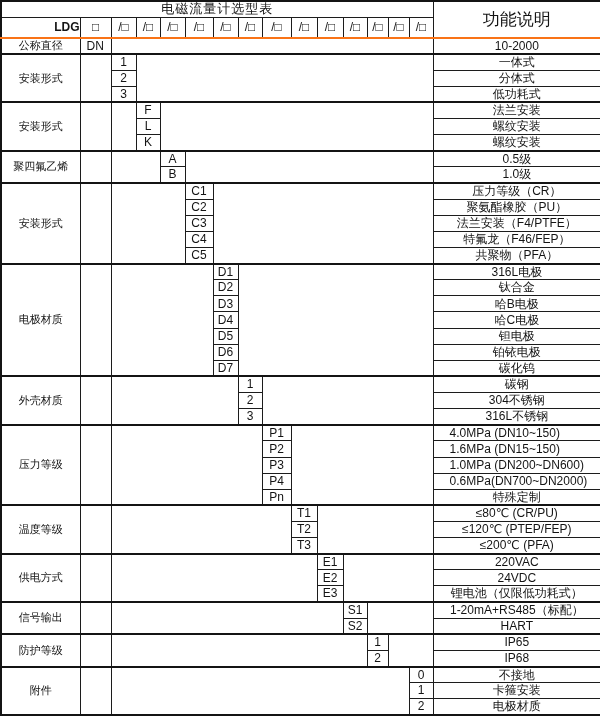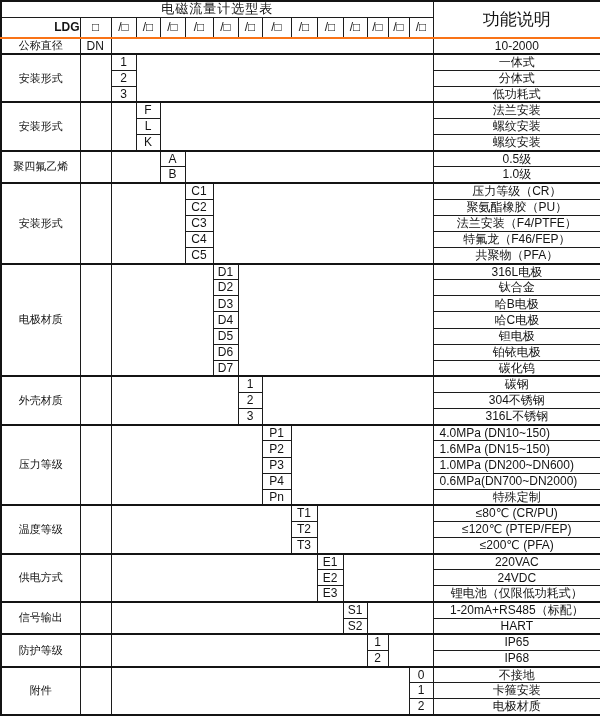--- a/index.html
+++ b/index.html
@@ -24,21 +24,21 @@
   tbody{border-top:2px solid #141414;}
   tr.title-row{height:16px;}
   tr.model-row{height:21px;}
   tbody tr{height:16px;}
   td.title{font-size:13px;letter-spacing:1px;}
   td.fn-head{font-size:17px;}
   td.lbl{font-size:11px;}
   td.ldg{text-align:right;padding-left:10px;font-weight:bold;}
   td.dn{text-align:left;padding-left:6px;}
   td.codebox{font-size:12px;}
-  td.left{text-align:left;padding-left:6px;}
+  td.left{text-align:left;padding-left:16px;}
 </style>
 </head>
 <body>
 
 <table class="sel">
   <colgroup>
     <col style="width:79px">
       <col style="width:31px">
     <col style="width:25px">
       <col style="width:24px">

